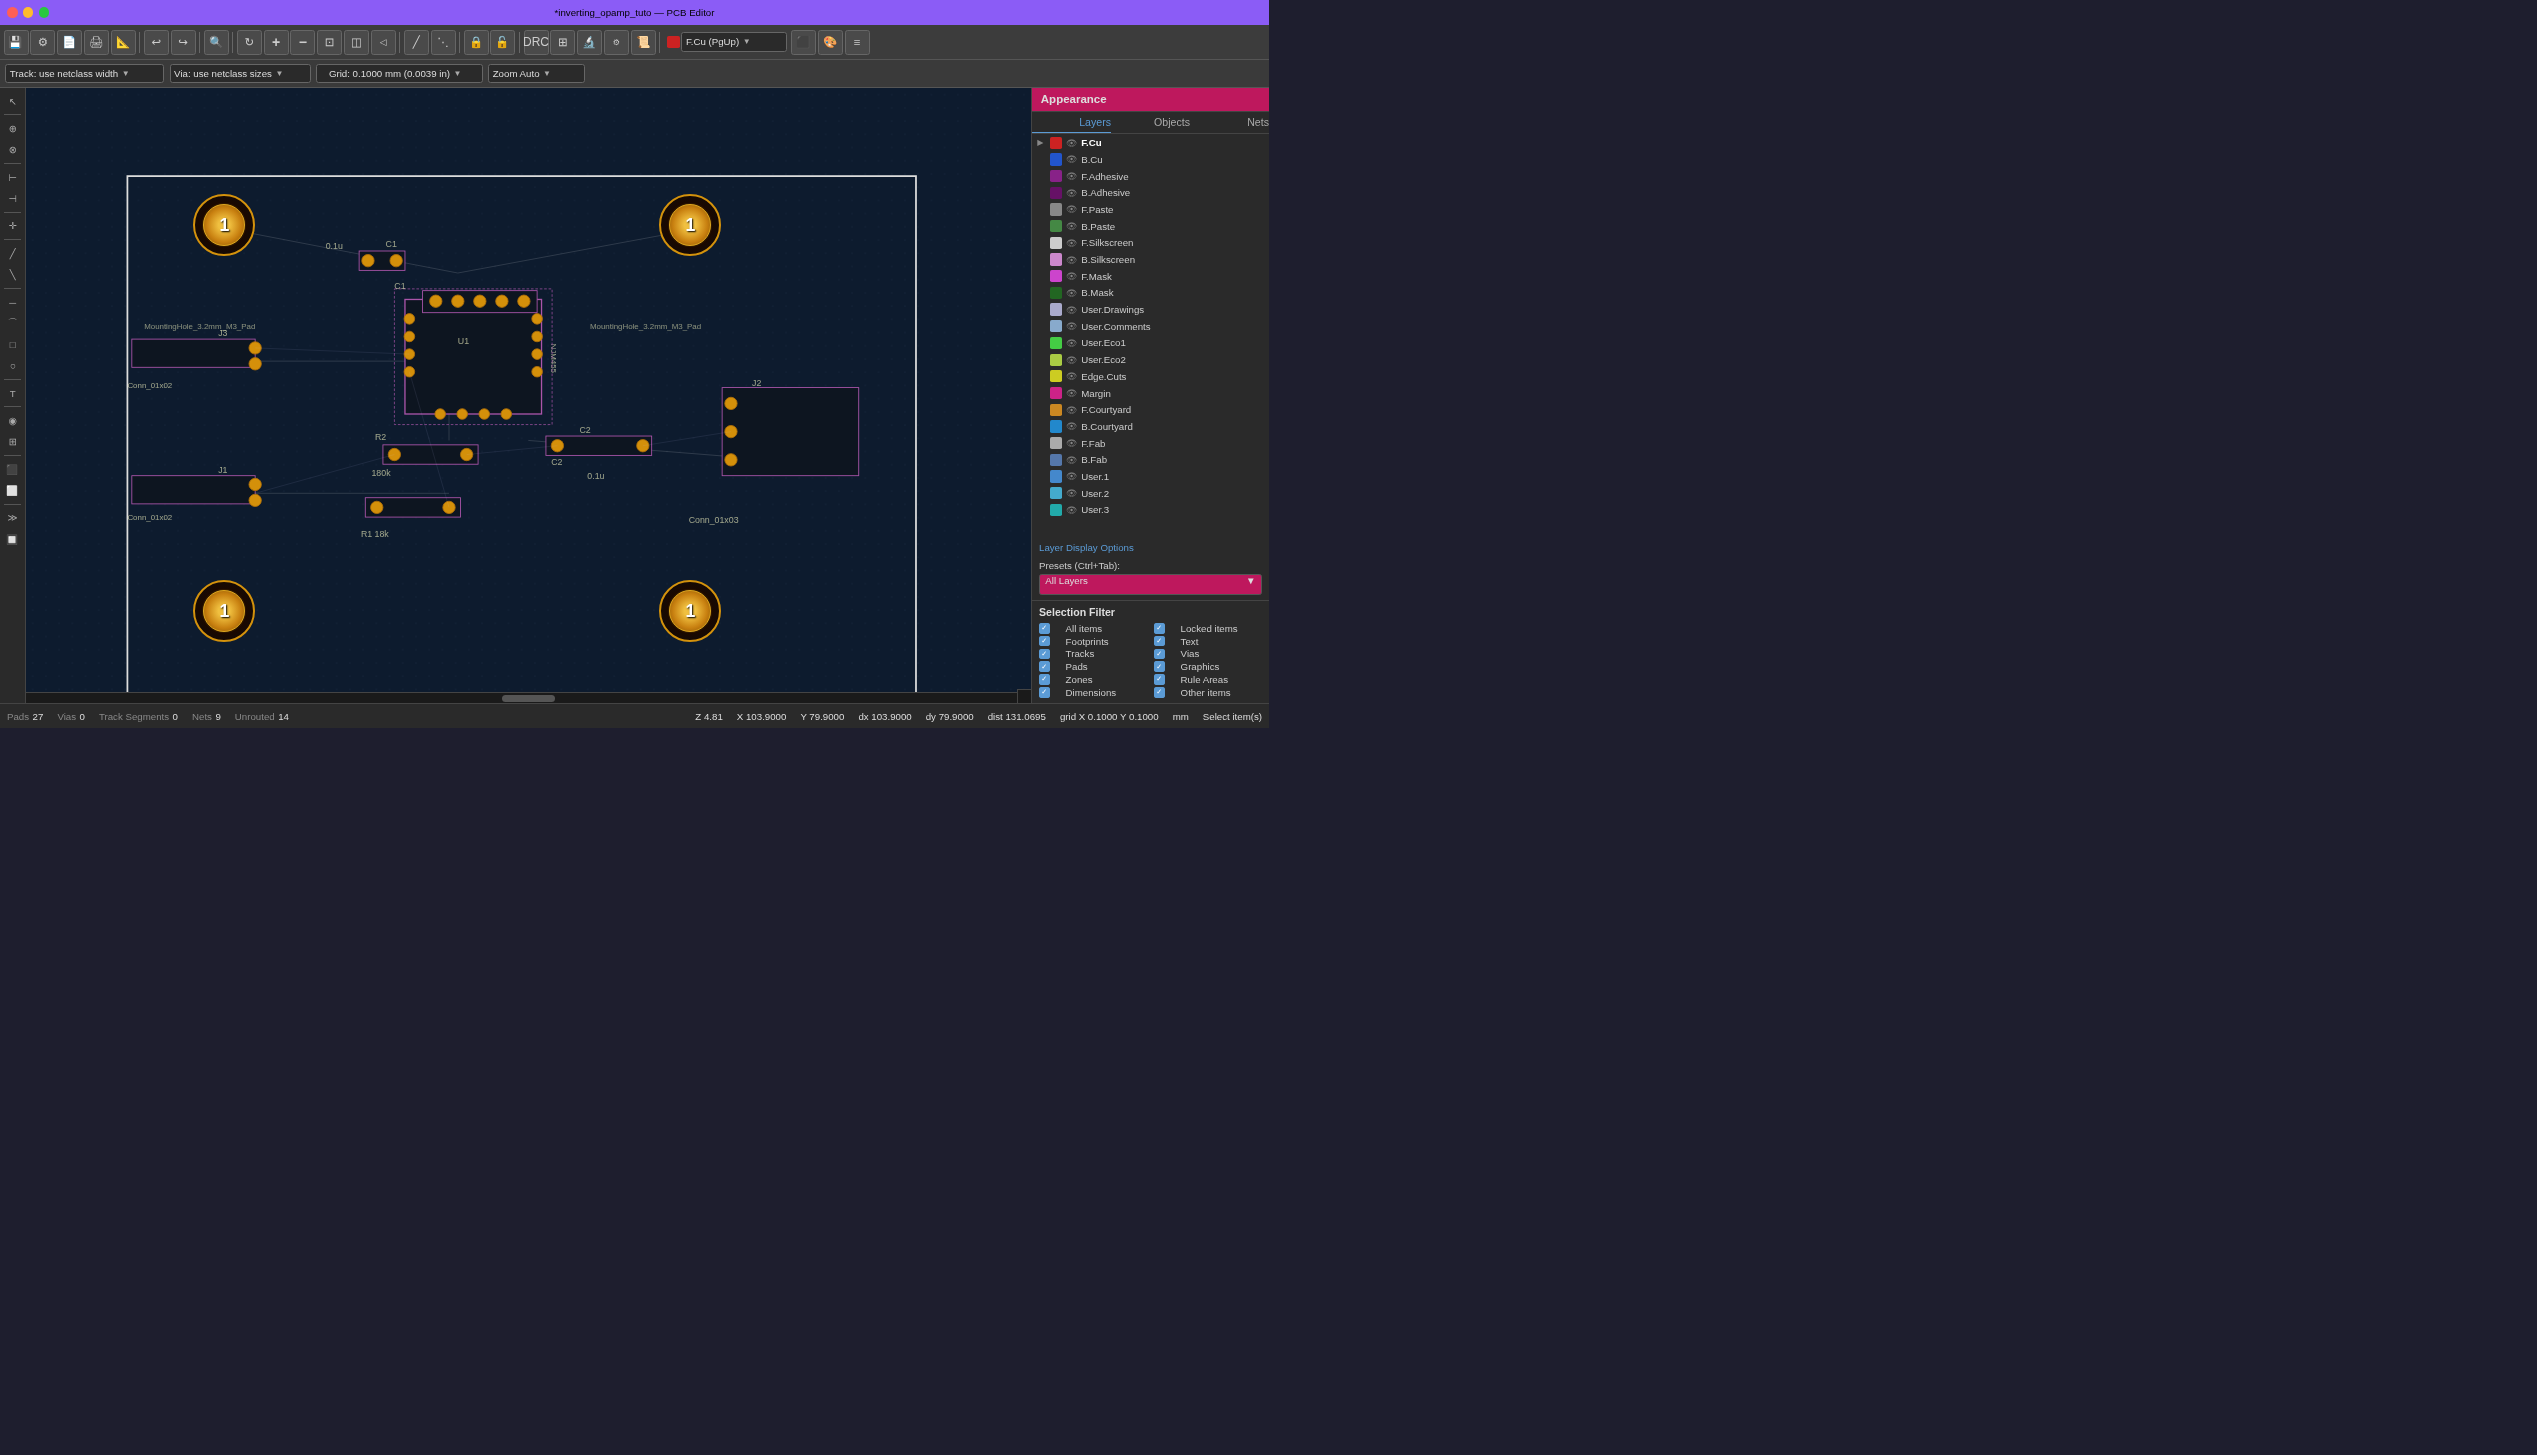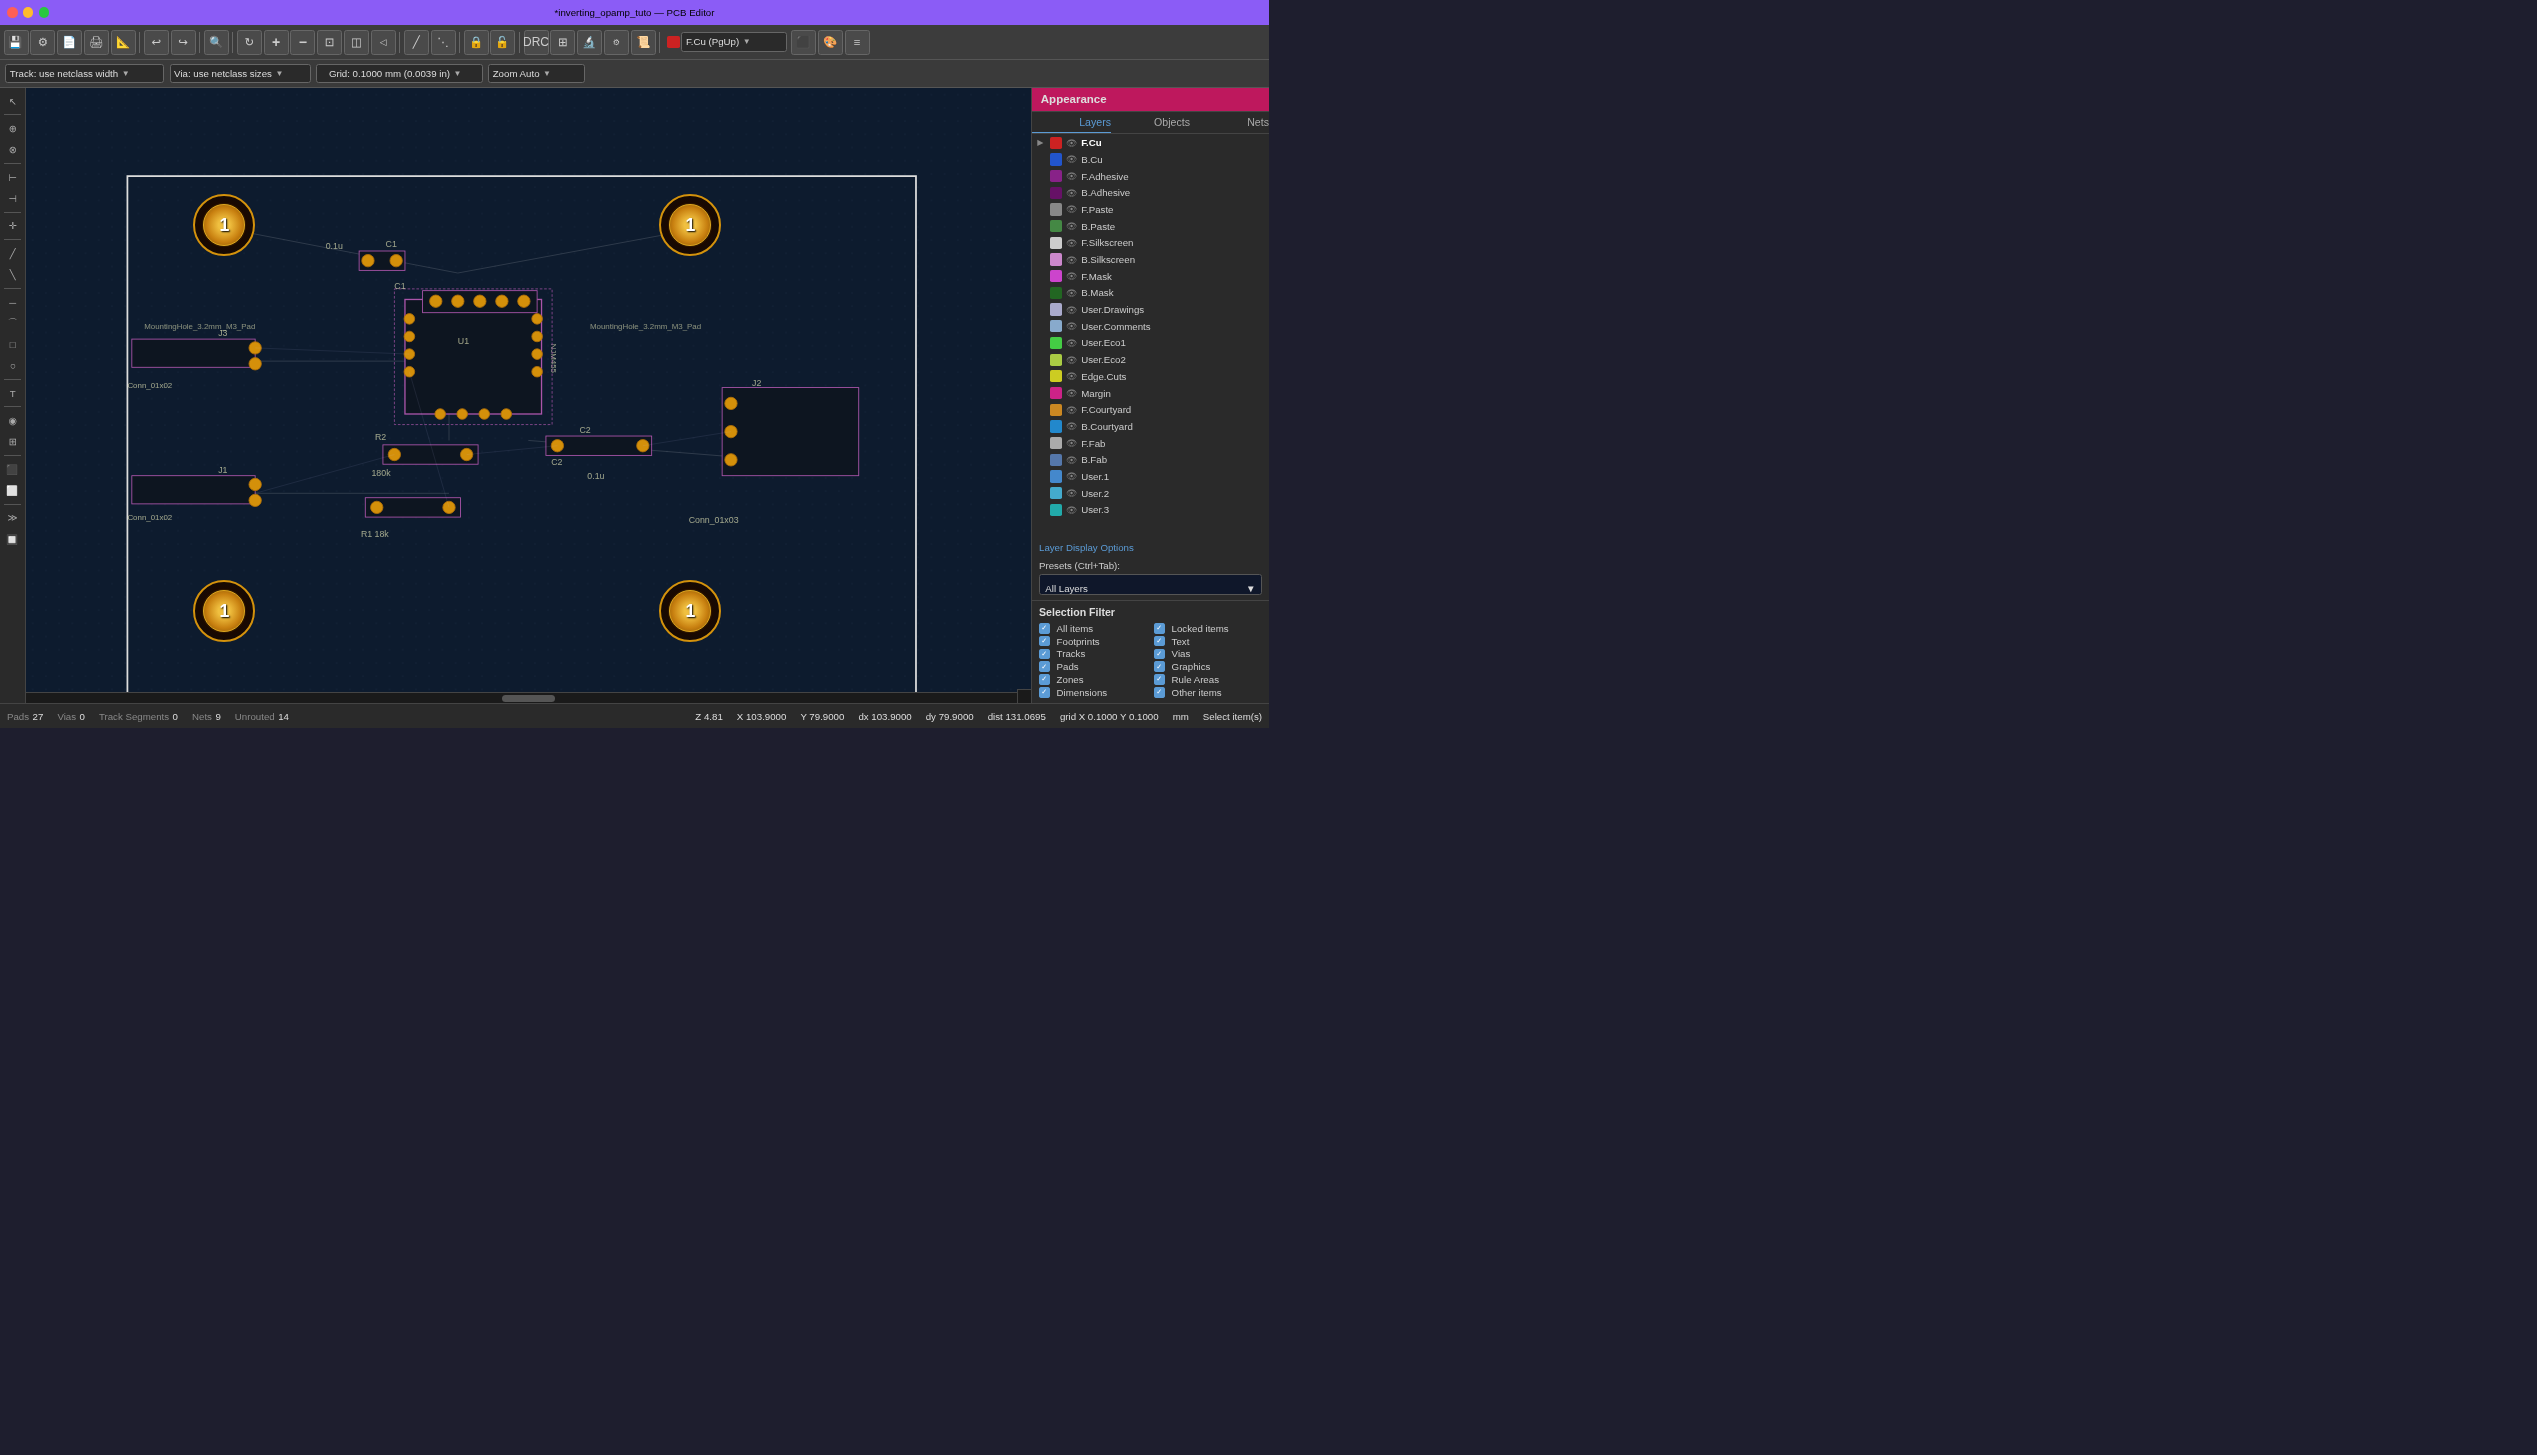--- a/index.html
+++ b/index.html
@@ -52,27 +52,27 @@
     .layer-arrow { width: 8.8px; color: #888; font-size: 8px; }
     .layer-color { width: 12.3px; height: 12.3px; border-radius: 1.8px; flex-shrink: 0; }
     .layer-eye { width: 12.3px; height: 12.3px; display: flex; align-items: center; justify-content: center; color: #888; font-size: 8.8px; }
     .layer-name { color: #ccc; font-size: 9.7px; flex: 1; }
     .layer-item.active .layer-name { color: #fff; font-weight: 600; }
 
     
     .layer-display-opts { padding: 3.5px 7px; color: #5b9bd5; font-size: 9.7px; cursor: pointer; }
     .presets-section { padding: 3.5px 7px 5.3px; }
     .presets-label { color: #ccc; font-size: 9.7px; margin-bottom: 2.6px; }
-    .presets-select { width: 100%; height: 21px; background: #0f172a; border: 0.9px solid #555; border-radius: 2.6px; color: #ddd; padding: 0 5.3px; font-size: 9.7px; display: flex; align-items: flex-end; justify-content: space-between; cursor: pointer; }
+    .presets-select { width: 100%; height: 21px; background: #be185d; border: 0.9px solid #555; border-radius: 2.6px; color: #ddd; padding: 0 5.3px; font-size: 9.7px; display: flex; align-items: flex-start; justify-content: space-between; cursor: pointer; }
 
     
     .selection-filter { border-top: 0.9px solid #444; padding: 5.3px 7px; }
     .sf-title { color: #ddd; font-size: 10.6px; font-weight: 700; margin-bottom: 4.4px; }
     .sf-grid { display: grid; grid-template-columns: 1fr 1fr; gap: 1.8px 7px; }
-    .sf-item { display: flex; align-items: center; gap: 7px; color: #ccc; font-size: 9.7px; }
+    .sf-item { display: flex; align-items: center; gap: 16px; color: #ccc; font-size: 9.7px; }
     .sf-checkbox { width: 10.6px; height: 10.6px; border: 0.9px solid #888; border-radius: 1.8px; background: #3a3a3a; display: flex; align-items: center; justify-content: center; cursor: pointer; }
     .sf-checked { background: #5b9bd5; border-color: #5b9bd5; color: white; font-size: 7px; }
 
     
     #statusbar { height: 25px; background: #2a2a2a; border-top: 0.9px solid #444; display: flex; align-items: center; padding: 0 7px; gap: 14px; color: #aaa; font-size: 9.7px; }
     .sb-item { display: flex; gap: 3.5px; }
     .sb-label { color: #888; }
     .sb-value { color: #ddd; }
     .sb-spacer { flex: 1; }
     .mounting-hole { width: 62px; height: 62px; border-radius: 50%; background: radial-gradient(circle, #c8820a 0%, #8b5c00 40%, #1a0800 55%, #0d0d0d 100%); display: flex; align-items: center; justify-content: center; border: 2.6px solid #d4920c; }

